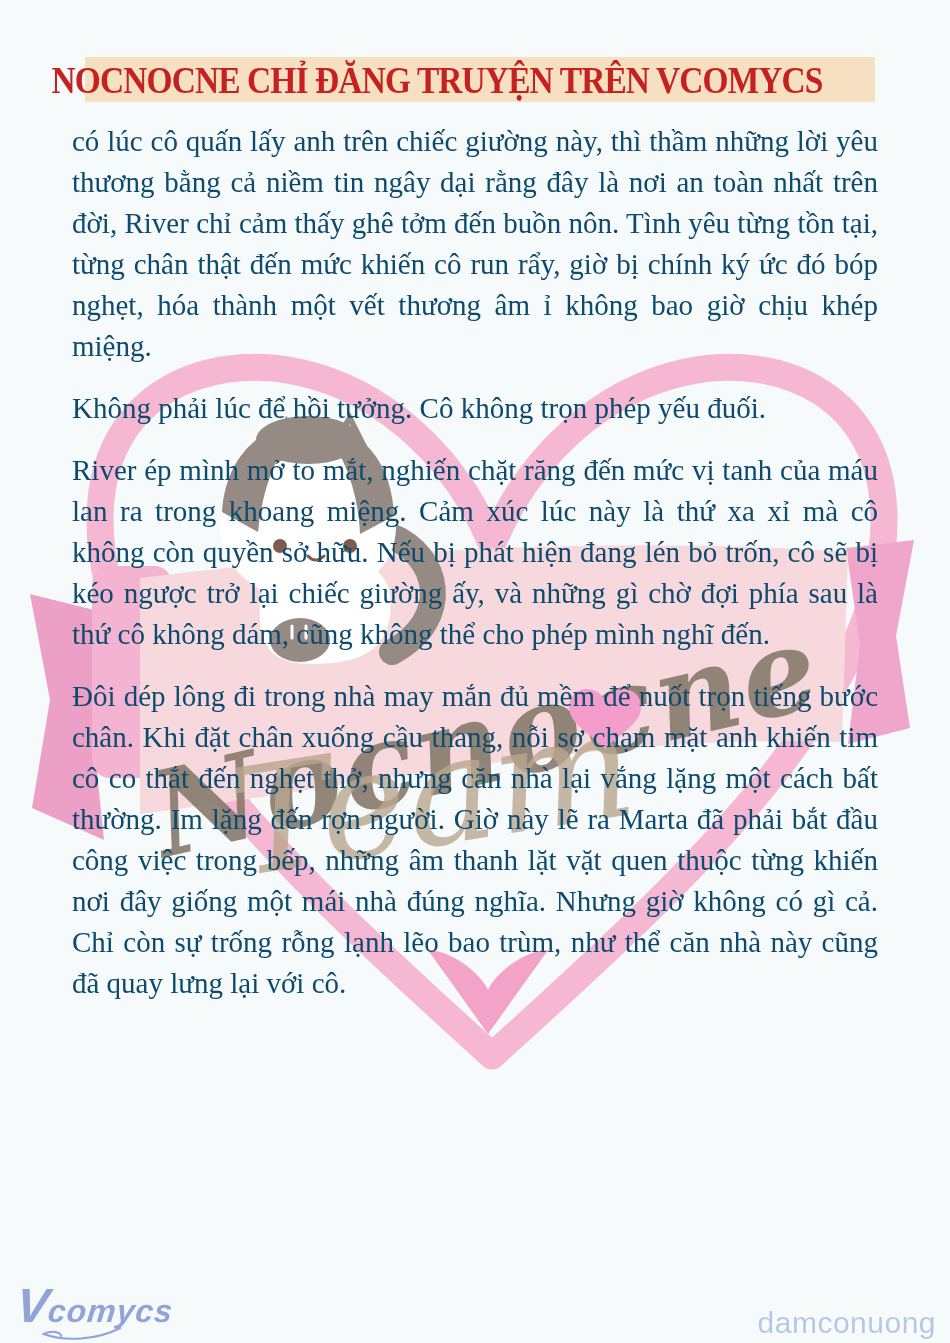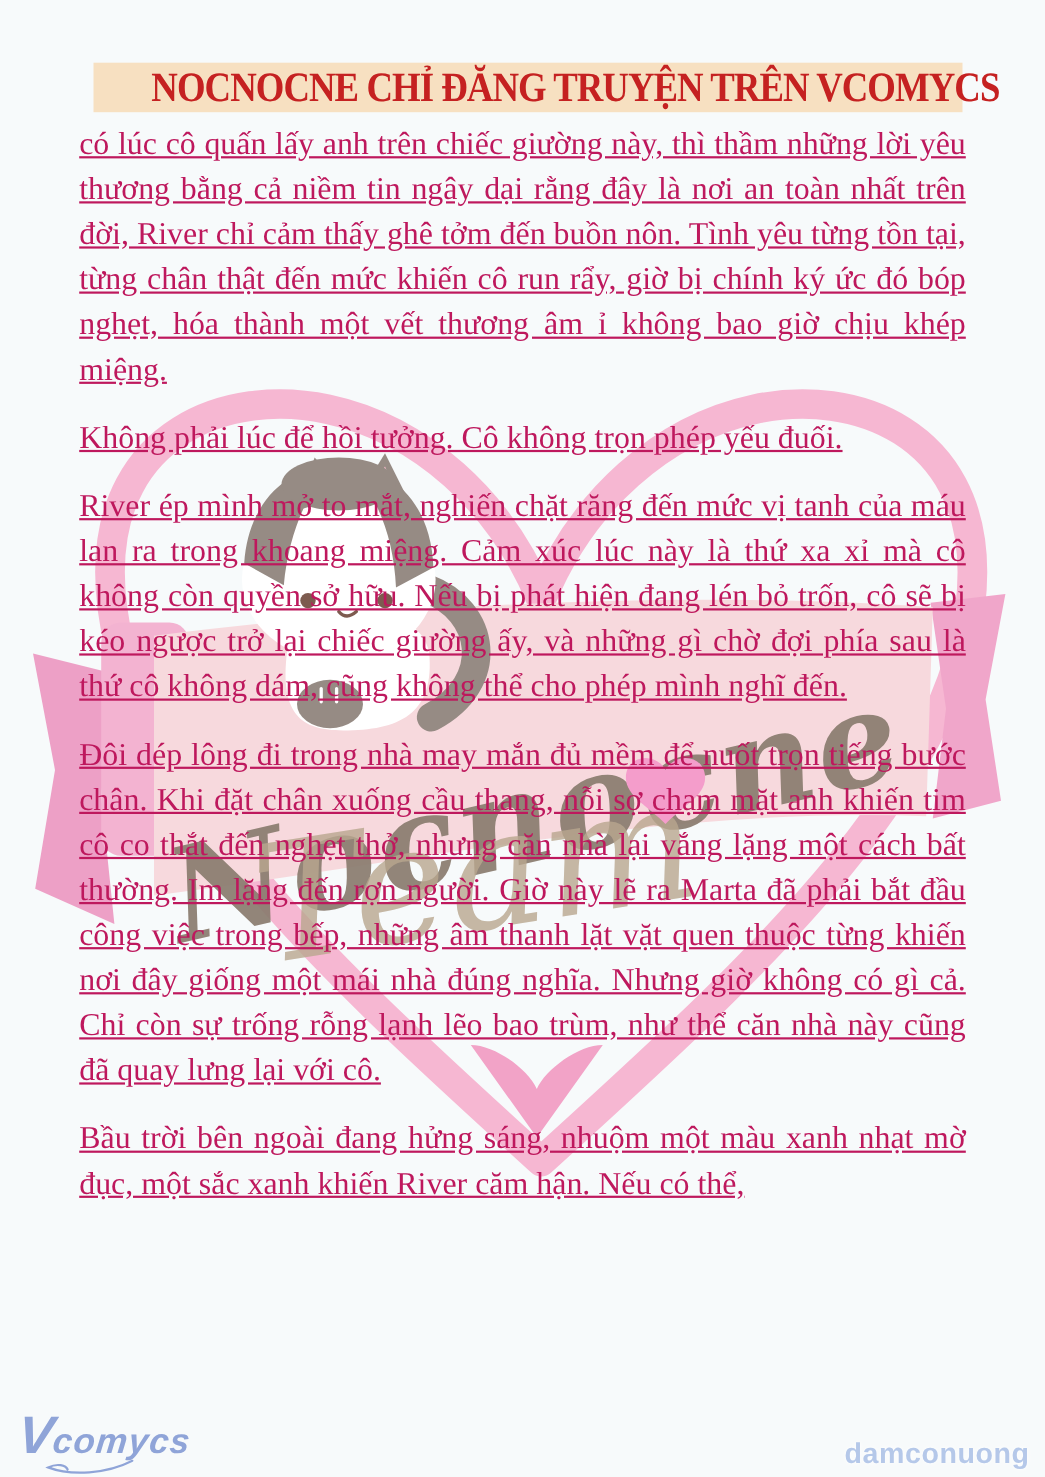--- a/index.html
+++ b/index.html
@@ -4,34 +4,33 @@
 <style>
   html,body{margin:0;padding:0;}
   body{background:#e9eef1;font-family:"Liberation Serif",serif;}
   .page{
     position:relative;width:950px;height:1343px;margin:0 auto;
     background:#f7fafb;overflow:hidden;
   }
   
   .banner{
     position:absolute;left:85px;top:57px;width:790px;height:45px;
-    background:#f7e0c1;display:flex;align-items:center;justify-content:flex-start;
+    background:#f7e0c1;display:flex;align-items:center;justify-content:flex-end;
     z-index:3;
   }
   .banner-text{
     display:inline-block;transform:scaleX(.88);transform-origin:center;
     font-weight:bold;font-size:38px;letter-spacing:-1px;white-space:nowrap;
     color:#c52121;font-family:"Liberation Serif",serif;
   }
   
   .content{
-    position:absolute;left:72px;top:111px;width:806px;z-index:2;
-    font-size:29px;line-height:41px;color:#be185d;text-align:justify;
+    position:absolute;left:72px;top:121px;width:806px;z-index:2;
+    font-size:29px;line-height:41px;color:#0c4a6e;text-align:justify;
     font-family:"Liberation Serif",serif;
-    text-decoration:underline;
   }
   .content p{margin:0 0 21px 0;}
   
   .watermark{position:absolute;left:0;top:0;z-index:1;}
   .wm-name{
     font-family:"DejaVu Serif",serif;font-weight:bold;font-style:italic;
     font-size:118px;letter-spacing:3px;
   }
   .wm-team{
     font-family:"DejaVu Serif",serif;font-style:italic;font-size:148px;
@@ -40,21 +39,21 @@
   .logo{
     position:absolute;left:16px;top:1282px;z-index:3;color:#8fa4d8;
     font-style:italic;font-weight:bold;font-family:"Liberation Sans",sans-serif;
     transform:skewX(-6deg);line-height:1;
   }
   .logo-v{font-size:48px;}
   .logo-rest{font-size:32px;letter-spacing:1px;}
   .logo-flourish{display:block;margin-left:24px;margin-top:-4px;}
   .credit{
     position:absolute;right:14px;top:1306px;z-index:3;
-    font-family:"Liberation Sans",sans-serif;font-weight:bold;font-size:26px;
+    font-family:"Liberation Sans",sans-serif;font-weight:normal;font-size:30px;
     color:#b5c8e9;letter-spacing:.5px;
     text-shadow:0 0 6px rgba(255,255,255,.95),0 0 2px rgba(255,255,255,.9);
   }
 </style>
 </head>
 <body>
 
 <div class="page">
 
   <svg class="watermark" width="950" height="1343" viewBox="0 0 950 1343">
@@ -103,21 +102,20 @@
 
   <div class="banner">
     <span class="banner-text">NOCNOCNE CHỈ ĐĂNG TRUYỆN TRÊN VCOMYCS</span>
   </div>
 
   <div class="content">
     <p>có lúc cô quấn lấy anh trên chiếc giường này, thì thầm những lời yêu thương bằng cả niềm tin ngây dại rằng đây là nơi an toàn nhất trên đời, River chỉ cảm thấy ghê tởm đến buồn nôn. Tình yêu từng tồn tại, từng chân thật đến mức khiến cô run rẩy, giờ bị chính ký ức đó bóp nghẹt, hóa thành một vết thương âm ỉ không bao giờ chịu khép miệng.</p>
     <p>Không phải lúc để hồi tưởng. Cô không trọn phép yếu đuối.</p>
     <p>River ép mình mở to mắt, nghiến chặt răng đến mức vị tanh của máu lan ra trong khoang miệng. Cảm xúc lúc này là thứ xa xỉ mà cô không còn quyền sở hữu. Nếu bị phát hiện đang lén bỏ trốn, cô sẽ bị kéo ngược trở lại chiếc giường ấy, và những gì chờ đợi phía sau là thứ cô không dám, cũng không thể cho phép mình nghĩ đến.</p>
     <p>Đôi dép lông đi trong nhà may mắn đủ mềm để nuốt trọn tiếng bước chân. Khi đặt chân xuống cầu thang, nỗi sợ chạm mặt anh khiến tim cô co thắt đến nghẹt thở, nhưng căn nhà lại vắng lặng một cách bất thường. Im lặng đến rợn người. Giờ này lẽ ra Marta đã phải bắt đầu công việc trong bếp, những âm thanh lặt vặt quen thuộc từng khiến nơi đây giống một mái nhà đúng nghĩa. Nhưng giờ không có gì cả. Chỉ còn sự trống rỗng lạnh lẽo bao trùm, như thể căn nhà này cũng đã quay lưng lại với cô.</p>
-    <p>Bầu trời bên ngoài đang hửng sáng, nhuộm một màu xanh nhạt mờ đục, một sắc xanh khiến River căm hận. Nếu có thể,</p>
   </div>
 
   <div class="logo">
     <span class="logo-v">V</span><span class="logo-rest">comycs</span>
     <svg class="logo-flourish" width="90" height="16" viewBox="0 0 90 16">
       <path d="M 82 2 C 60 14, 28 16, 6 8 C 14 4, 22 6, 24 10" fill="none" stroke="#8fa4d8" stroke-width="2" stroke-linecap="round"></path>
     </svg>
   </div>
 
   <div class="credit">damconuong</div>

